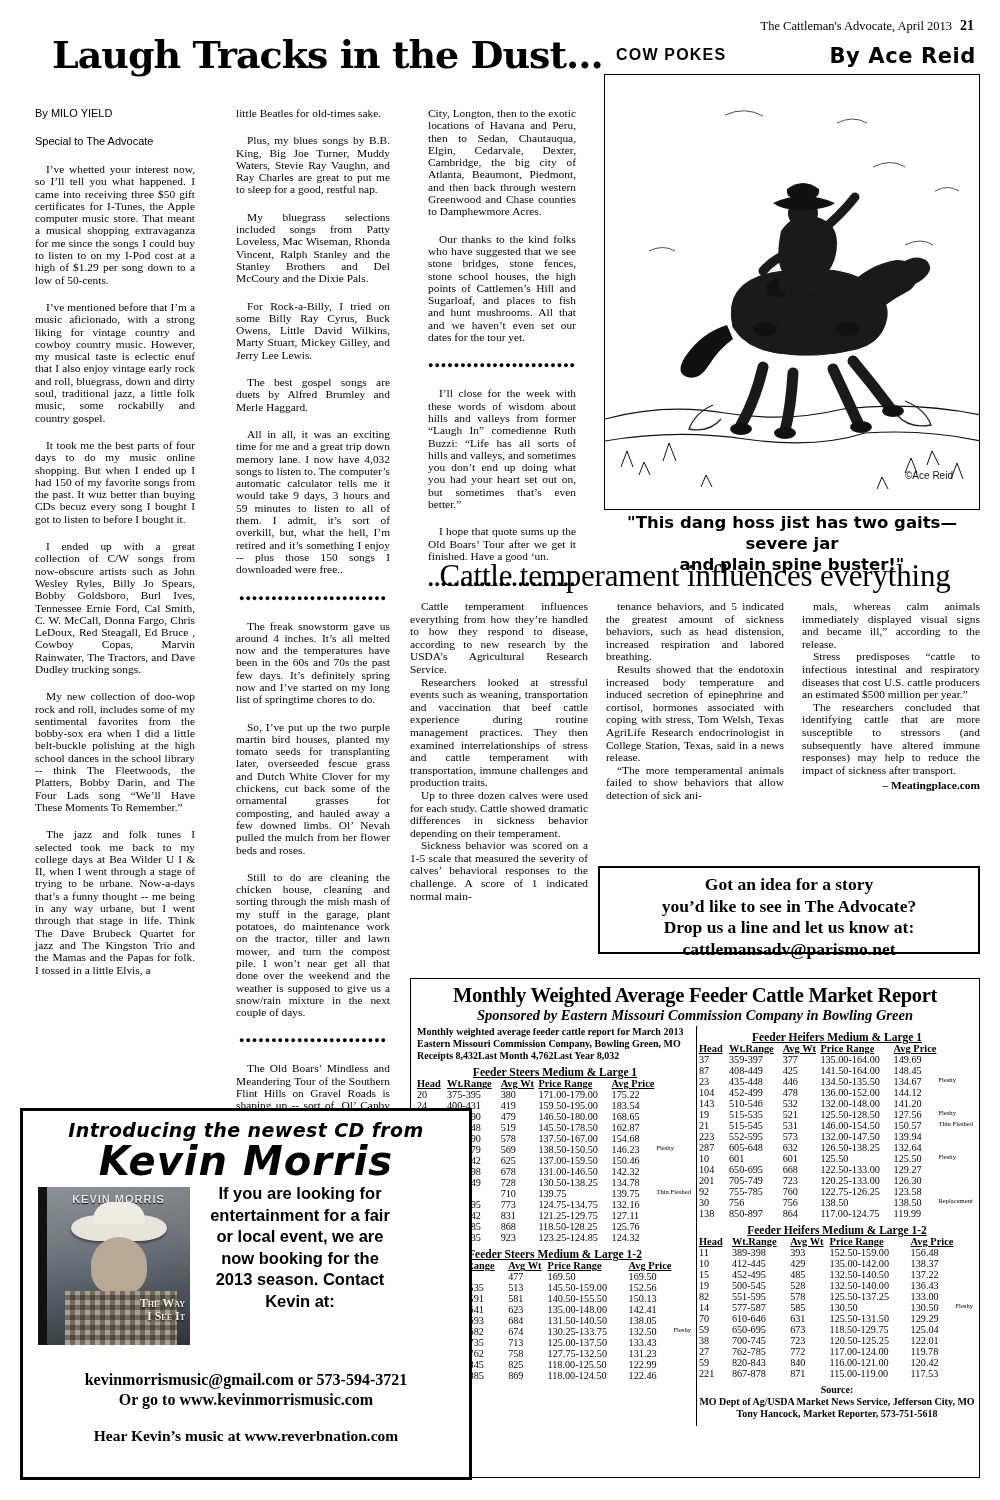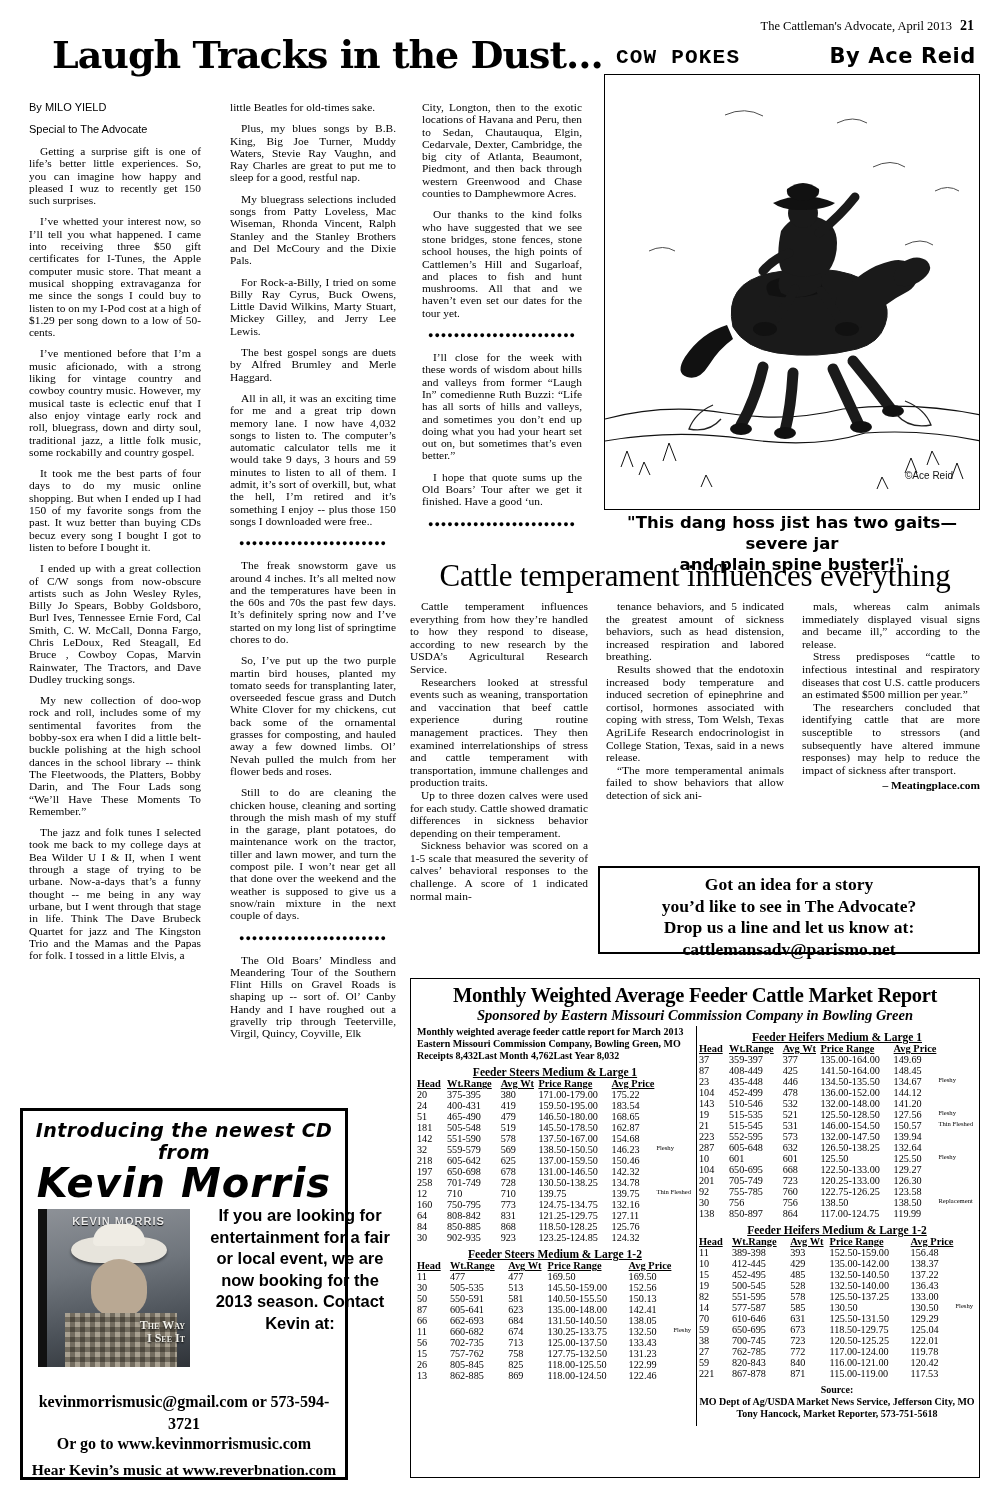--- a/index.html
+++ b/index.html
@@ -20,39 +20,39 @@
   .title-row { position:relative; height:44px; margin-top:2px; }
   .laugh-title {
     position:absolute; left:0; top:-4px;
     font-family:"DejaVu Serif", serif;
     font-weight:bold; font-size:38px; letter-spacing:-1px;
     white-space:nowrap;
     margin-left:32px;
   }
   .cow-pokes {
     position:absolute; left:596px; top:10px;
-    font-family:Liberation Mono, monospace; font-weight:bold;
-    font-size:21px; letter-spacing:1.2px;
+    font-family:Liberation Sans, sans-serif; font-weight:bold;
+    font-size:16px; letter-spacing:1.2px;
   }
   .by-ace {
     position:absolute; right:4px; top:8px;
     font-family:"DejaVu Sans", sans-serif; font-weight:bold;
     font-size:21px; letter-spacing:0.6px;
   }
 
   
   .cols { position:relative; }
   .col {
     position:absolute; top:0;
     font-size:11.4px; line-height:12.3px;
     text-align:justify;
     font-family:"Liberation Serif", serif;
     hyphens:none;
   }
-  .col p { margin:9px; text-indent:11px; }
+  .col p { margin:15px; text-indent:11px; }
   .col p.noind { text-indent:0; }
   .byline { font-family:"Liberation Sans", sans-serif; font-size:11px; line-height:13px; text-indent:0 !important; text-align:left; }
   .dots { text-align:center; letter-spacing:1px; font-size:9px; line-height:14px; text-indent:0 !important; }
 
   #col1 { left:20px;  width:190px; }
   #col2 { left:221px; width:184px; }
   #col3 { left:413px; width:178px; }
 
   
   .cartoon-box {
@@ -118,21 +118,21 @@
   table.mk td { padding:0 2px 0 0; white-space:nowrap; vertical-align:top; }
   table.mk td.note { font-size:6.6px; }
   .c-head { width:34px; }
   .c-wt   { width:60px; }
   .c-avg  { width:40px; }
   .c-pr   { width:84px; }
   .mk-source { text-align:center; font-weight:bold; font-size:10px; line-height:12px; margin-top:5px; }
 
   
   .ad {
-    position:absolute; left:20px; top:1108px; width:328px; height:372px;
+    position:absolute; left:20px; top:1108px; width:452px; height:372px;
     border:3px solid #000; background:#fff; padding:5px;
   }
   .ad-introducing {
     text-align:center; font-family:"DejaVu Sans", sans-serif;
     font-style:italic; font-weight:bold; font-size:19px; letter-spacing:0.4px;
     margin-top:3px;
   }
   .ad-name {
     text-align:center; font-family:"DejaVu Sans", sans-serif;
     font-weight:bold; font-style:italic; font-size:40px; line-height:44px;
@@ -178,21 +178,21 @@
     position:absolute; left:174px; top:-4px; width:196px;
     text-align:center; font-family:"Liberation Sans", sans-serif;
     font-weight:bold; font-size:16.5px; line-height:21.5px;
   }
   .ad-contact {
     text-align:center; font-family:"Liberation Serif", serif;
     font-weight:bold; font-size:16px; line-height:22px; margin-top:2px;
   }
   .ad-hear {
     text-align:center; font-family:"Liberation Serif", serif;
-    font-weight:bold; font-size:15.5px; margin-top:6px;
+    font-weight:bold; font-size:15.5px; margin-top:16px;
   }
 </style>
 </head>
 <body>
 
 <div class="page">
 
   <div class="masthead-line">
     <span>The Cattleman's Advocate, April 2013</span><span class="pg">21</span>
   </div>
@@ -291,21 +291,20 @@
 
   <div class="cartoon-caption">
     <div>"This dang hoss jist has two gaits—severe jar</div>
     <div>and plain spine buster!"</div>
   </div>
 
   <div class="cols" style="position:absolute; left:0; top:92px; width:1000px; height:1010px;">
     <div class="col" id="col1">
       <p class="byline">By MILO YIELD</p>
       <p class="byline" style="margin-bottom:7px;">Special to The  Advocate</p>
-      <p>Getting a surprise gift is one of life’s better little experiences. So, you can imagine how happy and pleased I wuz to recently get 150 such surprises.</p>
       <p>I’ve whetted your interest now, so I’ll tell you what happened. I came into receiving three $50 gift certificates for I-Tunes, the Apple computer music store. That meant a musical shopping extravaganza for me since the songs I could buy to listen to on my I-Pod cost at a high of $1.29 per song down to a low of 50-cents.</p>
       <p>I’ve mentioned before that I’m a music aficionado, with a strong liking for vintage country and cowboy country music. However, my musical taste is eclectic enuf that I also enjoy vintage early rock and roll, bluegrass, down and dirty soul, traditional jazz, a little folk music, some rockabilly and country gospel.</p>
       <p>It took me the best parts of four days to do my music online shopping. But when I ended up I had 150 of my favorite songs from the past. It wuz better than buying CDs becuz every song I bought I got to listen to before I bought it.</p>
       <p>I ended up with a great collection of C/W songs from now-obscure artists such as John Wesley Ryles, Billy Jo Spears, Bobby Goldsboro, Burl Ives, Tennessee Ernie Ford, Cal Smith, C. W. McCall, Donna Fargo, Chris LeDoux, Red Steagall, Ed Bruce , Cowboy Copas, Marvin Rainwater, The Tractors, and Dave Dudley trucking songs.</p>
       <p>My new collection of doo-wop rock and roll, includes some of my sentimental favorites from the bobby-sox era when I did a little belt-buckle polishing at the high school dances in the school library -- think The Fleetwoods, the Platters, Bobby Darin, and The Four Lads song “We’ll Have These Moments To Remember.”</p>
       <p>The jazz and folk tunes I selected took me back to my college days at Bea Wilder U I &amp; II, when I went through a stage of trying to be urbane. Now-a-days that’s a funny thought -- me being in any way urbane, but I went through that stage in life. Think The Dave Brubeck Quartet for jazz and The Kingston Trio and the Mamas and the Papas for folk. I tossed in a little Elvis, a</p>
     </div>
 
     <div class="col" id="col2">
       <p class="noind">little Beatles for old-times sake.</p>

